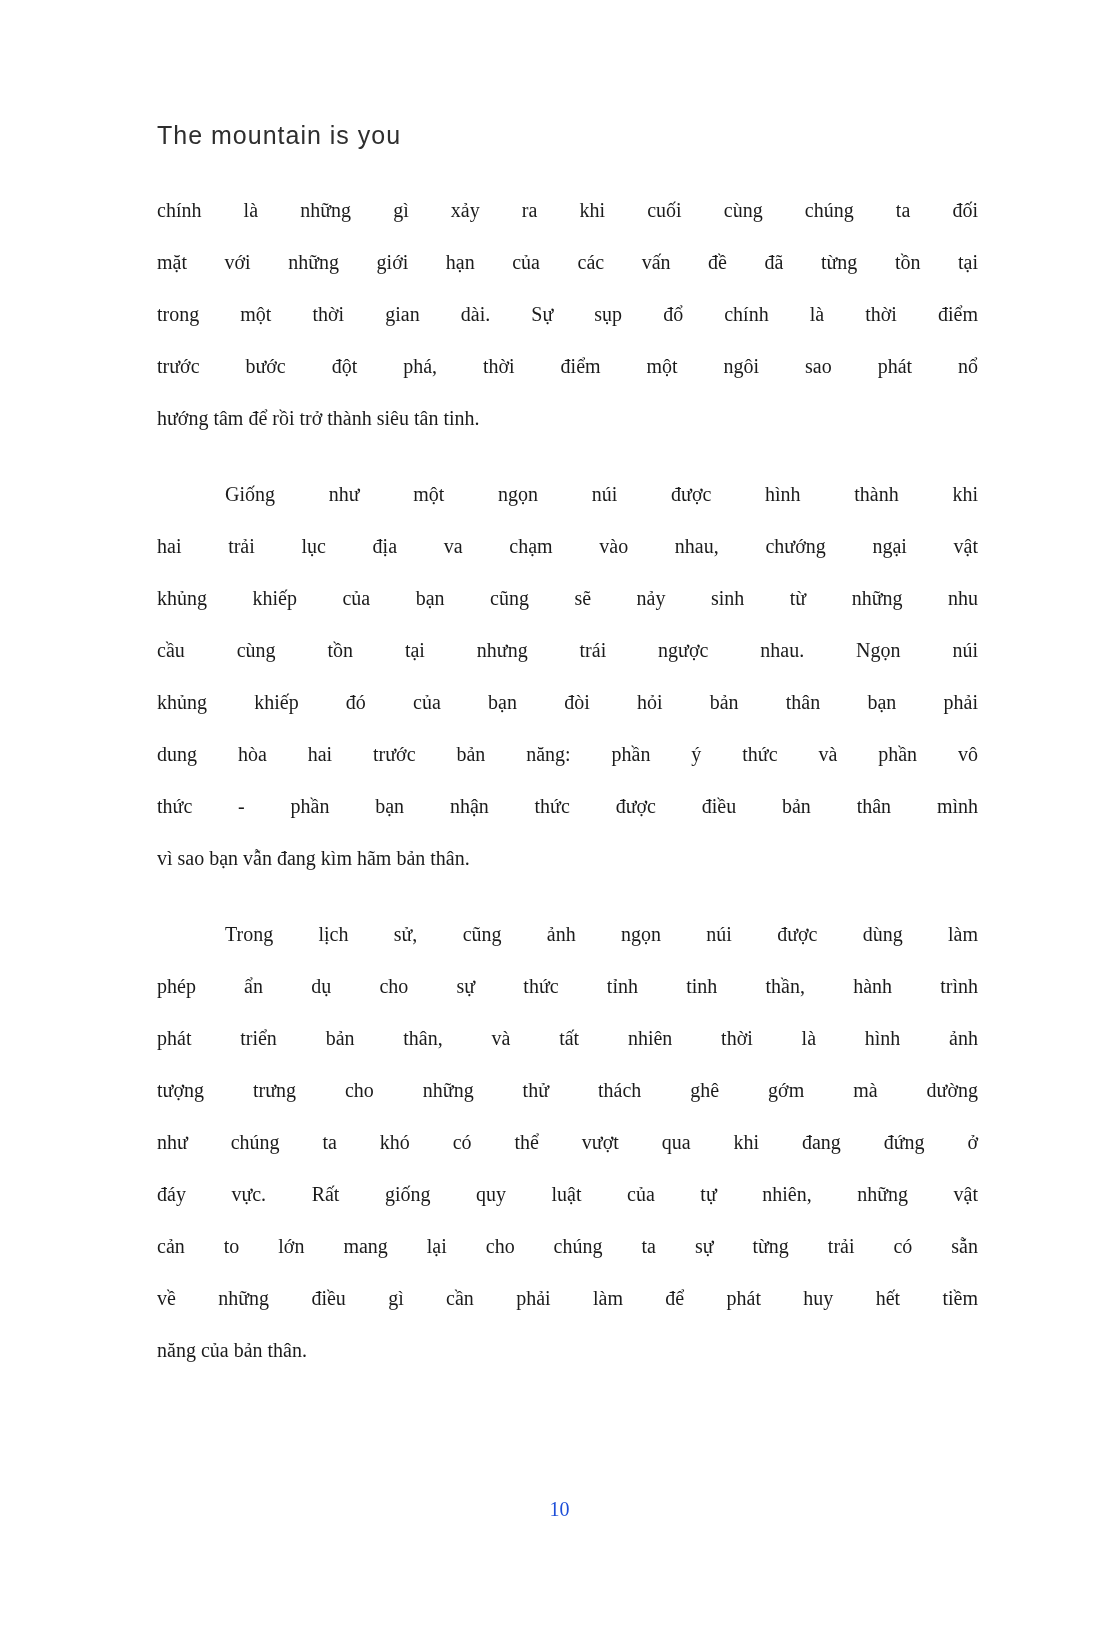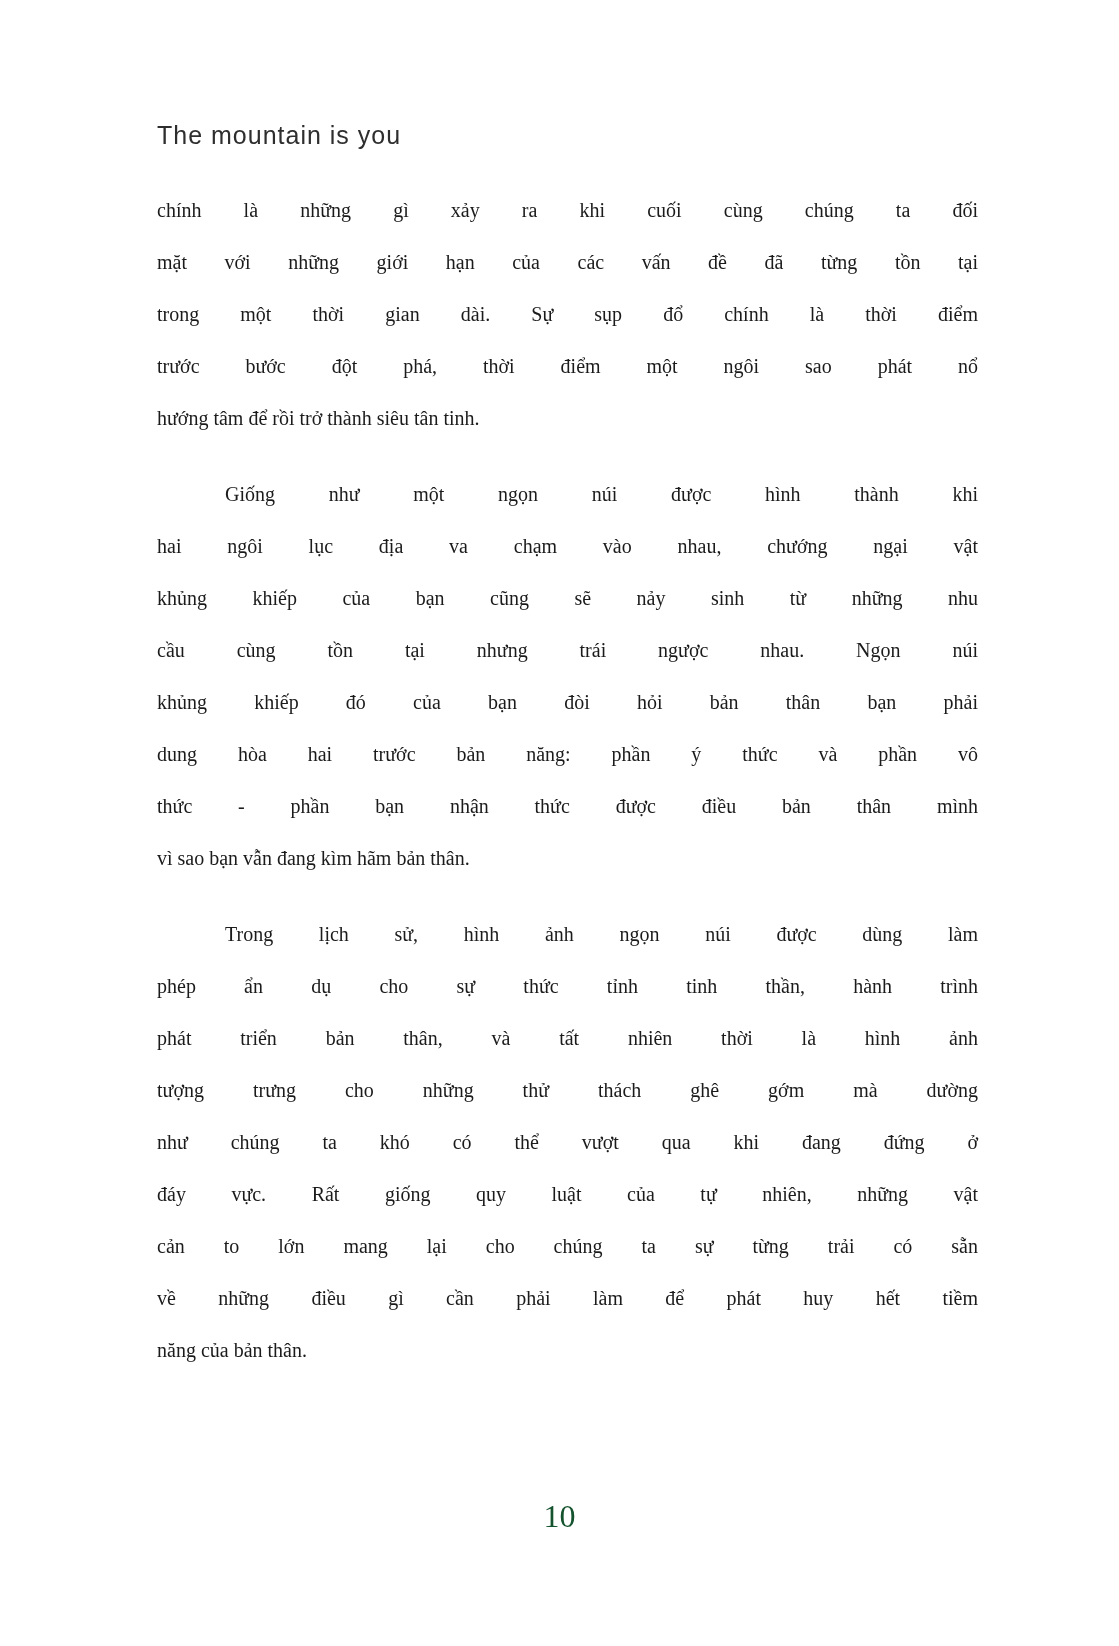--- a/index.html
+++ b/index.html
@@ -52,51 +52,51 @@
   }
   .line.indent {
     padding-left: 68px;
   }
   .page-number {
     position: absolute;
     top: 1498px;
     left: 0;
     width: 100%;
     text-align: center;
-    font-size: 32px;
-    color: #14532d;
+    font-size: 20px;
+    color: #1d4ed8;
   }
 </style>
 </head>
 <body>
 
 <div class="page">
 
   <div class="running-header">The mountain is you</div>
 
   <main class="page-body" id="page-body">
       <div class="para">
         <div class="line">chính là những gì xảy ra khi cuối cùng chúng ta đối</div>
         <div class="line">mặt với những giới hạn của các vấn đề đã từng tồn tại</div>
         <div class="line">trong một thời gian dài. Sự sụp đổ chính là thời điểm</div>
         <div class="line">trước bước đột phá, thời điểm một ngôi sao phát nổ</div>
         <div class="line last">hướng tâm để rồi trở thành siêu tân tinh.</div>
       </div>
       <div class="para">
         <div class="line indent">Giống như một ngọn núi được hình thành khi</div>
-        <div class="line">hai ngôi lục địa va chạm vào nhau, chướng ngại vật</div>
+        <div class="line">hai trải lục địa va chạm vào nhau, chướng ngại vật</div>
         <div class="line">khủng khiếp của bạn cũng sẽ nảy sinh từ những nhu</div>
         <div class="line">cầu cùng tồn tại nhưng trái ngược nhau. Ngọn núi</div>
         <div class="line">khủng khiếp đó của bạn đòi hỏi bản thân bạn phải</div>
         <div class="line">dung hòa hai trước bản năng: phần ý thức và phần vô</div>
         <div class="line">thức - phần bạn nhận thức được điều bản thân mình</div>
         <div class="line last">vì sao bạn vẫn đang kìm hãm bản thân.</div>
       </div>
       <div class="para">
-        <div class="line indent">Trong lịch sử, hình ảnh ngọn núi được dùng làm</div>
+        <div class="line indent">Trong lịch sử, cũng ảnh ngọn núi được dùng làm</div>
         <div class="line">phép ẩn dụ cho sự thức tỉnh tinh thần, hành trình</div>
         <div class="line">phát triển bản thân, và tất nhiên thời là hình ảnh</div>
         <div class="line">tượng trưng cho những thử thách ghê gớm mà dường</div>
         <div class="line">như chúng ta khó có thể vượt qua khi đang đứng ở</div>
         <div class="line">đáy vực. Rất giống quy luật của tự nhiên, những vật</div>
         <div class="line">cản to lớn mang lại cho chúng ta sự từng trải có sẵn</div>
         <div class="line">về những điều gì cần phải làm để phát huy hết tiềm</div>
         <div class="line last">năng của bản thân.</div>
       </div>
     </main>

